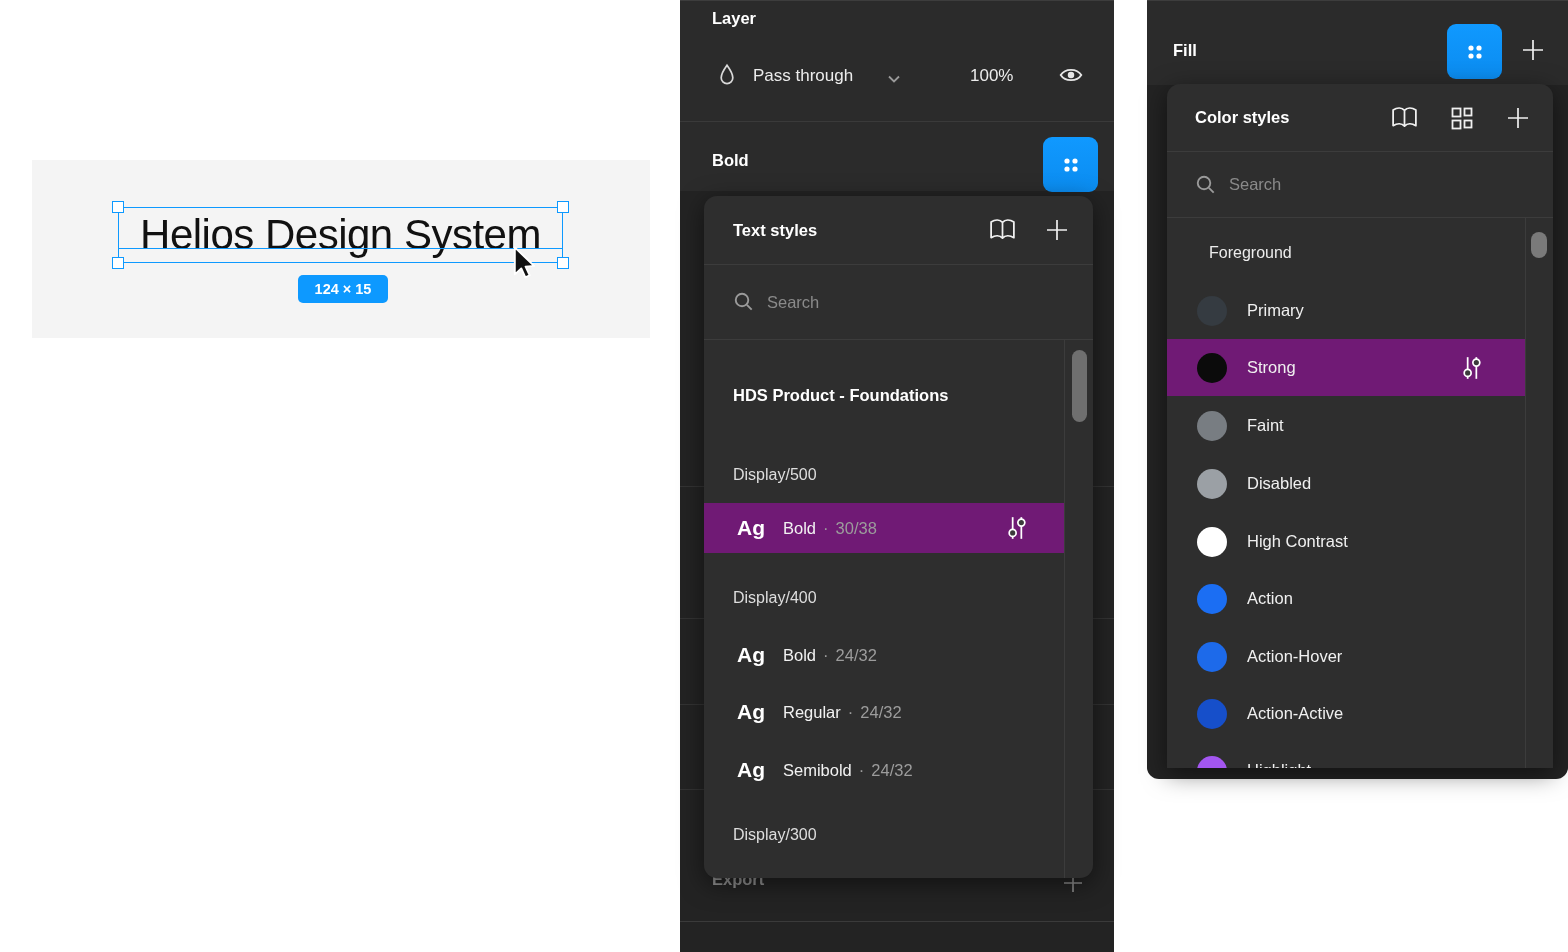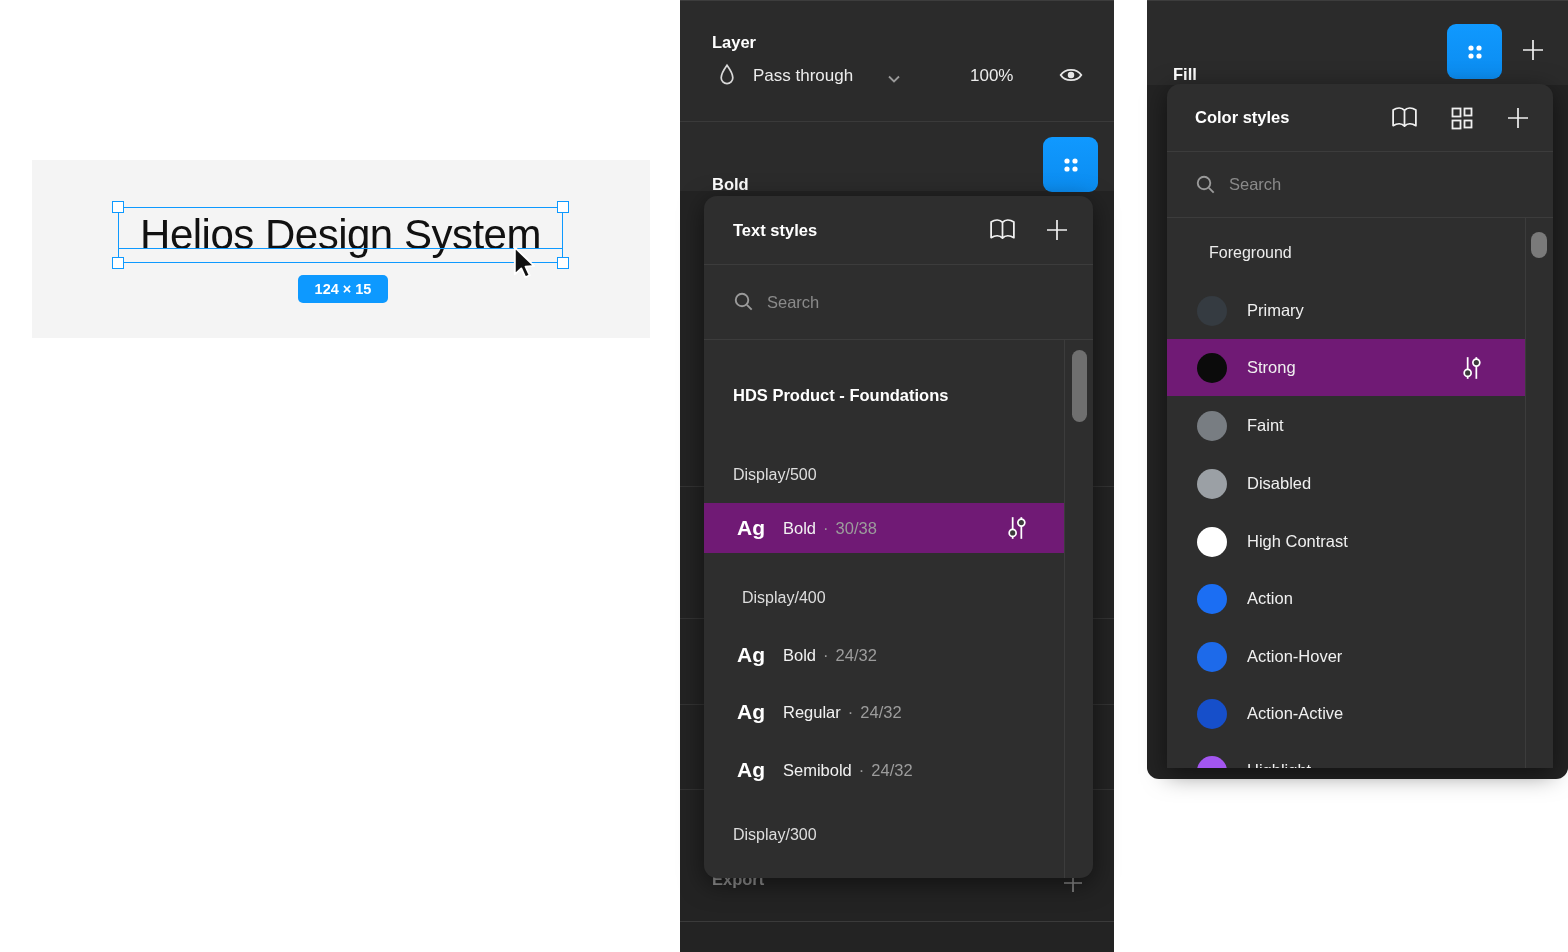--- a/index.html
+++ b/index.html
@@ -38,21 +38,21 @@
   .gutter { position:absolute; top:0; bottom:0; width:1px; background:#3c3c3c; }
   .thumb { position:absolute; background:#6f6f6f; border-radius:8px; }
   .row-abs { position:absolute; left:0; display:flex; align-items:center; }
   .sect-label { font-size:16px; color:#dedede; }
   .lib-header { font-size:16.5px; font-weight:bold; color:#fff; }
   .hl { background:#701a75; }
   .ag { font-size:21px; font-weight:bold; color:#fff; }
   .style-name { font-size:16.5px; color:#f2f2f2; }
   .style-sep { font-size:16.5px; color:#9c9c9c; margin:0 7px; }
   .style-val { font-size:16.5px; color:#9c9c9c; }
-  .panel-title { position:absolute; font-size:16.5px; font-weight:bold; color:#fff;margin-top:24px; }
+  .panel-title { position:absolute; font-size:16.5px; font-weight:bold; color:#fff; }
   .styles-btn { position:absolute; width:55px; height:55px; border-radius:9px;
                 background:linear-gradient(#1099ff,#0b8cf0); display:flex; align-items:center;
                 justify-content:center; border:none; cursor:pointer; }
   .swatch { width:30px; height:30px; border-radius:50%; flex:0 0 30px; }
   .color-label { font-size:16.5px; color:#f0f0f0; margin-left:20px; }
   .icon-btn { background:none; border:none; padding:0; display:flex; align-items:center; cursor:pointer; }
 </style>
 </head>
 <body>
 
@@ -172,21 +172,21 @@
       <span style="margin-left:auto; margin-right:36px; display:flex;">
         <svg width="22" height="26" viewBox="0 0 20 24">
           <path d="M6 2 V22" stroke="#fff" stroke-width="1.6"></path>
           <circle cx="6" cy="16.5" r="3.2" fill="#3b3b3b" stroke="#fff" stroke-width="1.6"></circle>
           <path d="M14 2 V22" stroke="#fff" stroke-width="1.6"></path>
           <circle cx="14" cy="7" r="3.2" fill="#3b3b3b" stroke="#fff" stroke-width="1.6"></circle>
         </svg>
       </span>
     </div>
 
-    <div class="row-abs" style="top:385px; height:34px; padding-left:29px;margin-left:9px;">
+    <div class="row-abs" style="top:385px; height:34px; padding-left:29px;">
       <span class="sect-label">Display/400</span>
     </div>
 
     <div class="row-abs" style="top:434px; height:50px; width:360px; padding-left:33px;">
       <span class="ag">Ag</span>
       <span class="style-name" style="margin-left:18px;">Bold</span>
       <span class="style-sep">·</span>
       <span class="style-val">24/32</span>
     </div>
 

